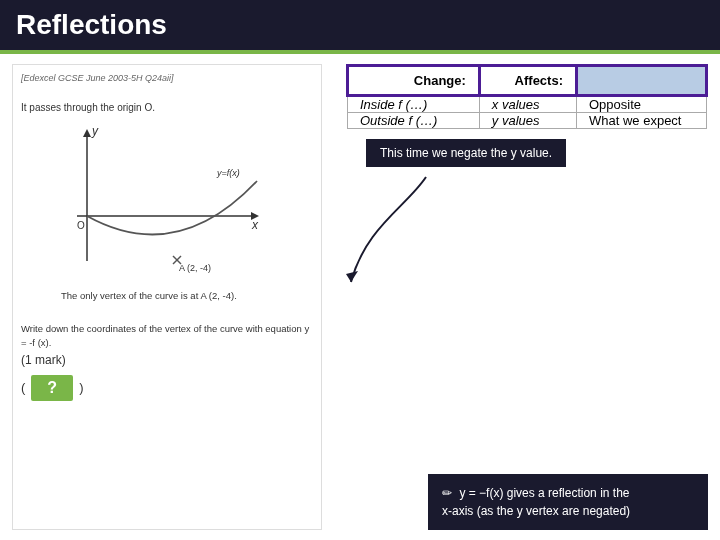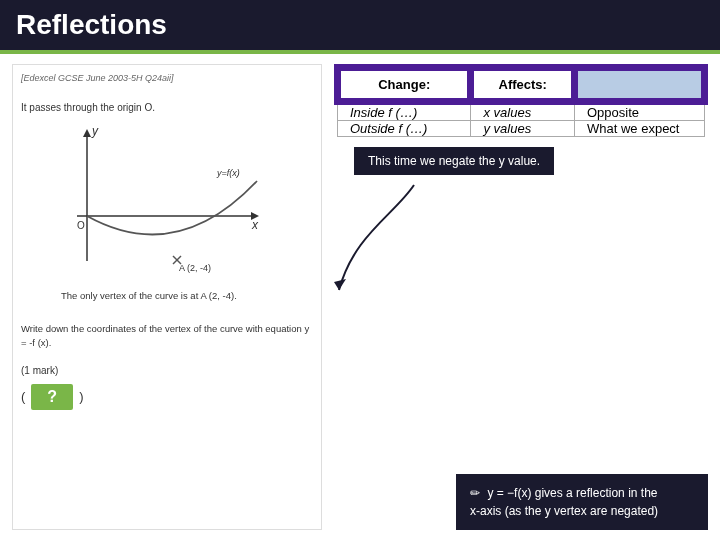--- a/index.html
+++ b/index.html
@@ -29,21 +29,21 @@
     #header-underline {
       height: 4px;
       background: #7ab648;
       width: 100%;
     }
 
     
     #main {
       display: flex;
       padding: 10px 12px;
-      gap: 12px;
+      gap: 24px;
       height: calc(540px - 54px);
     }
 
     
     #left-panel {
       width: 310px;
       flex-shrink: 0;
       background: #fff;
       border: 1px solid #ddd;
       padding: 8px;
@@ -81,23 +81,23 @@
       line-height: 1.4;
       margin-left: 40px;
     }
     #write-instruction {
       font-size: 9.5px;
       color: #333;
       margin-top: 20px;
       line-height: 1.4;
     }
     #mark {
-      font-size: 10px;
-      color: #333;
-      margin-top: 16px;
+      font-size: 12px;
+      color: #333;
+      margin-top: 4px;
     }
     #answer-row {
       display: flex;
       align-items: center;
       margin-top: 8px;
       gap: 6px;
       font-size: 11px;
     }
     #answer-paren-left {
       font-size: 13px;
@@ -127,24 +127,24 @@
     #table-area {
       background: #fff;
     }
     #info-table {
       border-collapse: collapse;
       width: 100%;
       font-size: 13px;
     }
     #info-table th {
       background: #fff;
-      border: 7px solid #4c1d95;
+      border: 3px solid #4c1d95;
       padding: 6px 12px;
       font-weight: bold;
-      text-align: center;
+      text-align: right;
     }
     #info-table td {
       border: 1px solid #aaa;
       padding: 0 12px;
     }
     #info-table .highlight-cell {
       background: #b8cce4;
       font-weight: normal;
     }
     #info-table .math-italic {
@@ -182,21 +182,21 @@
     
     #description-box {
       position: absolute;
       bottom: 0;
       right: 0;
       background: #1a1a2e;
       color: #fff;
       padding: 10px 14px;
       font-size: 12px;
       line-height: 1.5;
-      width: 252px;
+      width: 280px;
     }
     #pencil-icon {
       display: inline-block;
       margin-right: 4px;
     }
   </style>
 </head>
 <body>
 
 <div id="header">

